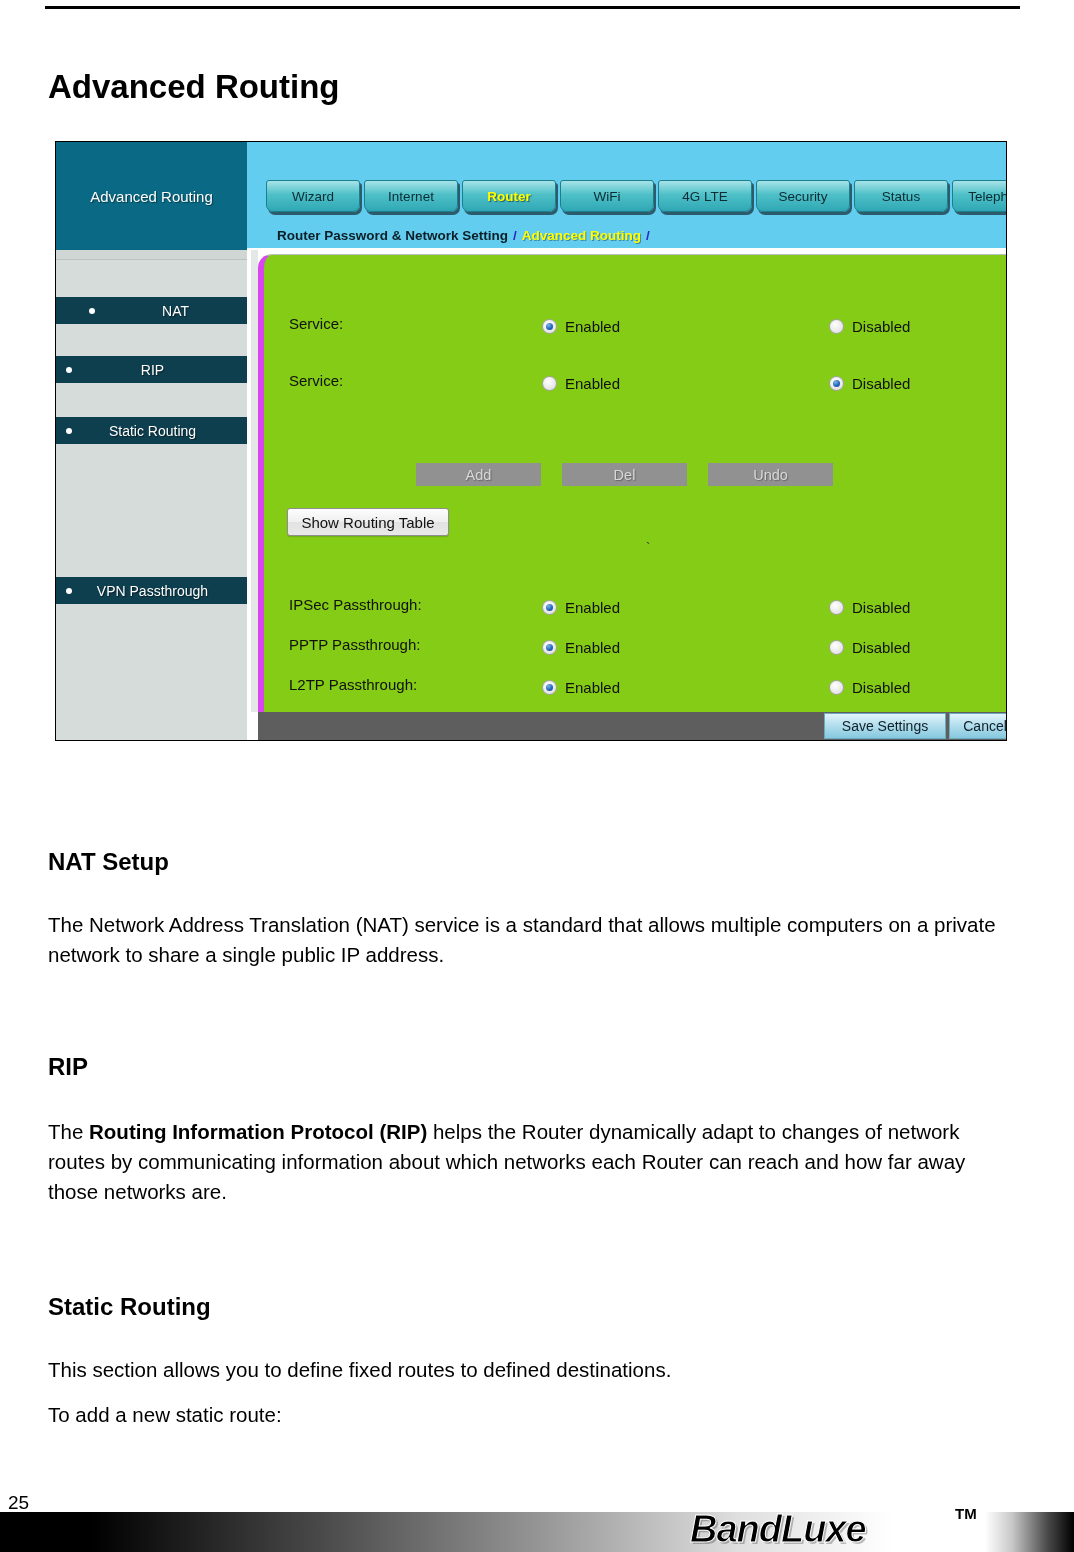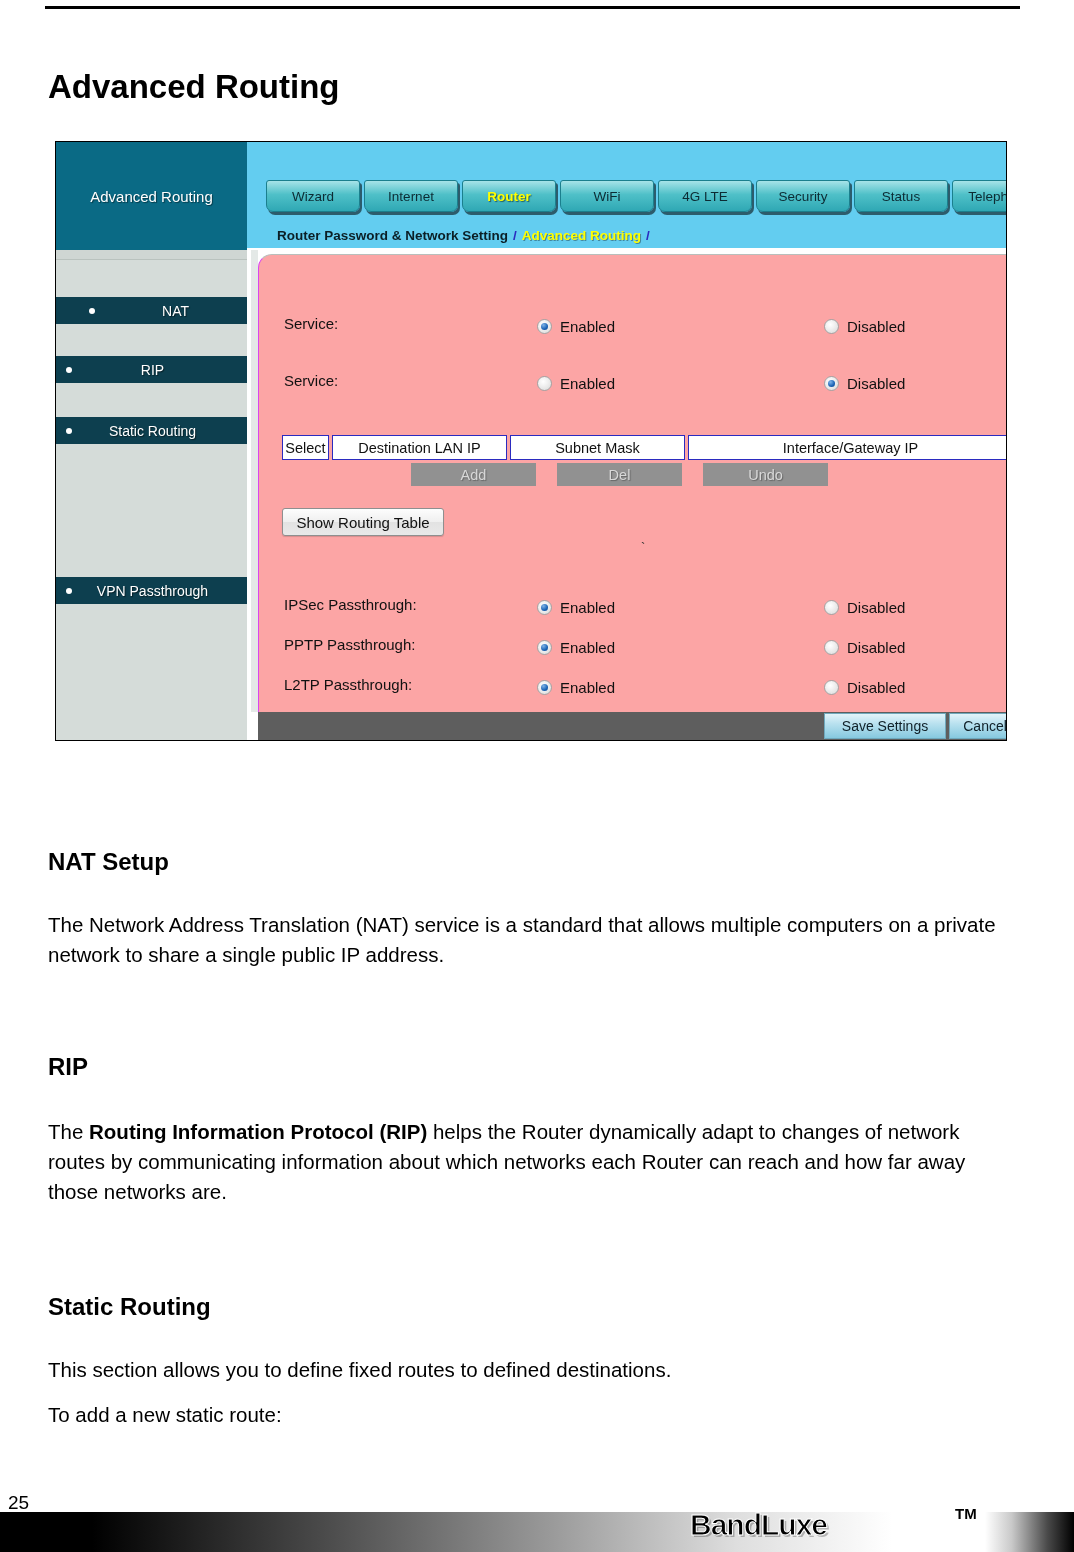--- a/index.html
+++ b/index.html
@@ -93,23 +93,23 @@
     background:#63cdf0;
     display:flex;align-items:center;
     padding-left:30px;box-sizing:border-box;
     font-size:13.5px;font-weight:bold;color:#0b1f26;
   }
   .breadcrumb .sep{color:#2b2bc0;margin:0 5px;}
   .breadcrumb .crumb-active{color:#ffff00;text-shadow:1px 1px 0 rgba(0,0,0,.35);}
 
   .panel{
     position:absolute;left:11px;top:112px;width:748px;height:458px;
-    background:#fca5a5;
+    background:#84cc16;
     border-top:1px solid #b8bfbc;
-    border-left:1px solid #d946ef;
+    border-left:6px solid #d946ef;
     border-top-left-radius:14px;
     box-sizing:border-box;
   }
   .panel-shadow{
     position:absolute;left:4px;top:108px;width:7px;height:462px;
     background:#e4e9e7;
   }
 
   .row{
     position:absolute;display:flex;align-items:center;height:22px;
@@ -194,21 +194,21 @@
   .footer-bar{
     position:absolute;left:0;top:1512px;width:920px;height:40px;
     background:linear-gradient(to right,#000000 0%,#000000 10%,#4a4a4a 35%,#9a9a9a 60%,#dedede 80%,#ffffff 97%);
   }
   .footer-bar-right{
     position:absolute;left:985px;top:1512px;width:89px;height:40px;
     background:linear-gradient(to right,#ffffff 0%,#c9c9c9 30%,#4a4a4a 70%,#000000 100%);
   }
   .brand{
     position:absolute;left:690px;top:1508px;
-    font-size:30px;font-weight:bold;
+    font-size:38px;font-weight:bold;font-style:italic;
     color:#000;letter-spacing:-1px;
     -webkit-text-stroke:1px #ffffff;
     text-shadow:2px 2px 0 rgba(0,0,0,.25);
   }
   .brand-tm{
     position:absolute;left:955px;top:1505px;font-size:15px;font-weight:bold;color:#000;
   }
 </style>
 </head>
 <body>
@@ -286,26 +286,20 @@
         <span class="opt" style="left:253px;">
           <span class="radio"></span>
           <span>Enabled</span>
         </span>
         <span class="opt" style="left:540px;">
           <span class="radio on"></span>
           <span>Disabled</span>
         </span>
       </div>
 
-      <div class="route-table" style="left:23px;top:180px;">
-        <div class="rt-cell" style="width:47px;">Select</div>
-        <div class="rt-cell" style="width:175px;">Destination LAN IP</div>
-        <div class="rt-cell" style="width:175px;">Subnet Mask</div>
-        <div class="rt-cell" style="width:325px;">Interface/Gateway IP</div>
-      </div>
 
       <div class="gray-btn" style="left:152px;top:208px;width:125px;">Add</div>
       <div class="gray-btn" style="left:298px;top:208px;width:125px;">Del</div>
       <div class="gray-btn" style="left:444px;top:208px;width:125px;">Undo</div>
 
       <div class="win-btn" style="left:23px;top:253px;width:160px;">Show Routing Table</div>
 
       <div class="tick" style="left:382px;top:285px;">`</div>
 
       <div class="row" style="left:25px;top:341px;width:700px;">

